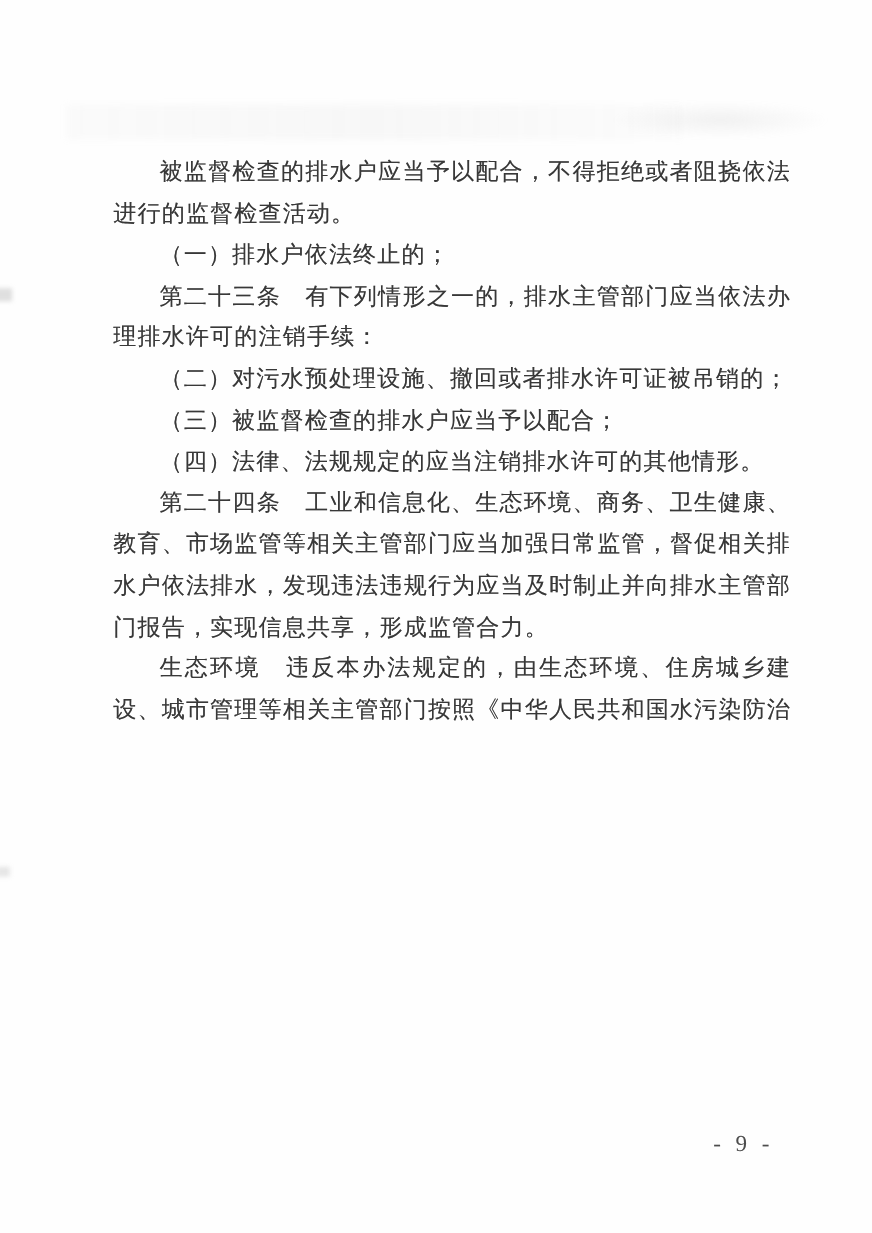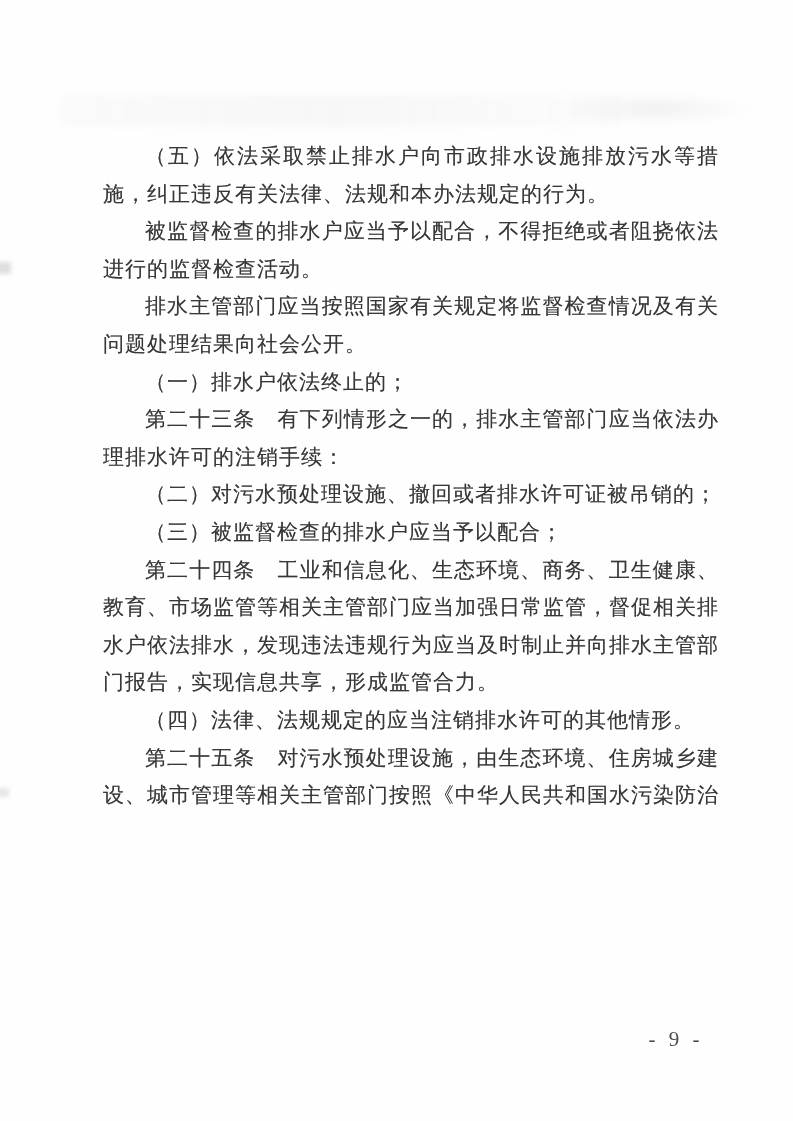--- a/index.html
+++ b/index.html
@@ -73,27 +73,25 @@
 <body>
 
 <div class="page">
 
   <div class="artifact a1"></div>
   <div class="artifact a2"></div>
   <div class="artifact a3"></div>
   <div class="artifact a4"></div>
 
   <main class="body-text">
-    <p>（五）依法采取禁止排水户向市政排水设施排放污水等措施，纠正违反有关法律、法规和本办法规定的行为。</p>
     <p>被监督检查的排水户应当予以配合，不得拒绝或者阻挠依法进行的监督检查活动。</p>
-    <p>排水主管部门应当按照国家有关规定将监督检查情况及有关问题处理结果向社会公开。</p>
     <p>（一）排水户依法终止的；</p>
     <p>第二十三条　有下列情形之一的，排水主管部门应当依法办理排水许可的注销手续：</p>
     <p>（二）对污水预处理设施、撤回或者排水许可证被吊销的；</p>
     <p>（三）被监督检查的排水户应当予以配合；</p>
+    <p>（四）法律、法规规定的应当注销排水许可的其他情形。</p>
     <p>第二十四条　工业和信息化、生态环境、商务、卫生健康、教育、市场监管等相关主管部门应当加强日常监管，督促相关排水户依法排水，发现违法违规行为应当及时制止并向排水主管部门报告，实现信息共享，形成监管合力。</p>
-    <p>（四）法律、法规规定的应当注销排水许可的其他情形。</p>
-    <p>第二十五条　对污水预处理设施，由生态环境、住房城乡建设、城市管理等相关主管部门按照《中华人民共和国水污染防治</p>
+    <p>生态环境　违反本办法规定的，由生态环境、住房城乡建设、城市管理等相关主管部门按照《中华人民共和国水污染防治</p>
   </main>
 
   <div class="page-number">- 9 -</div>
 
 </div>
 
 </body></html>

